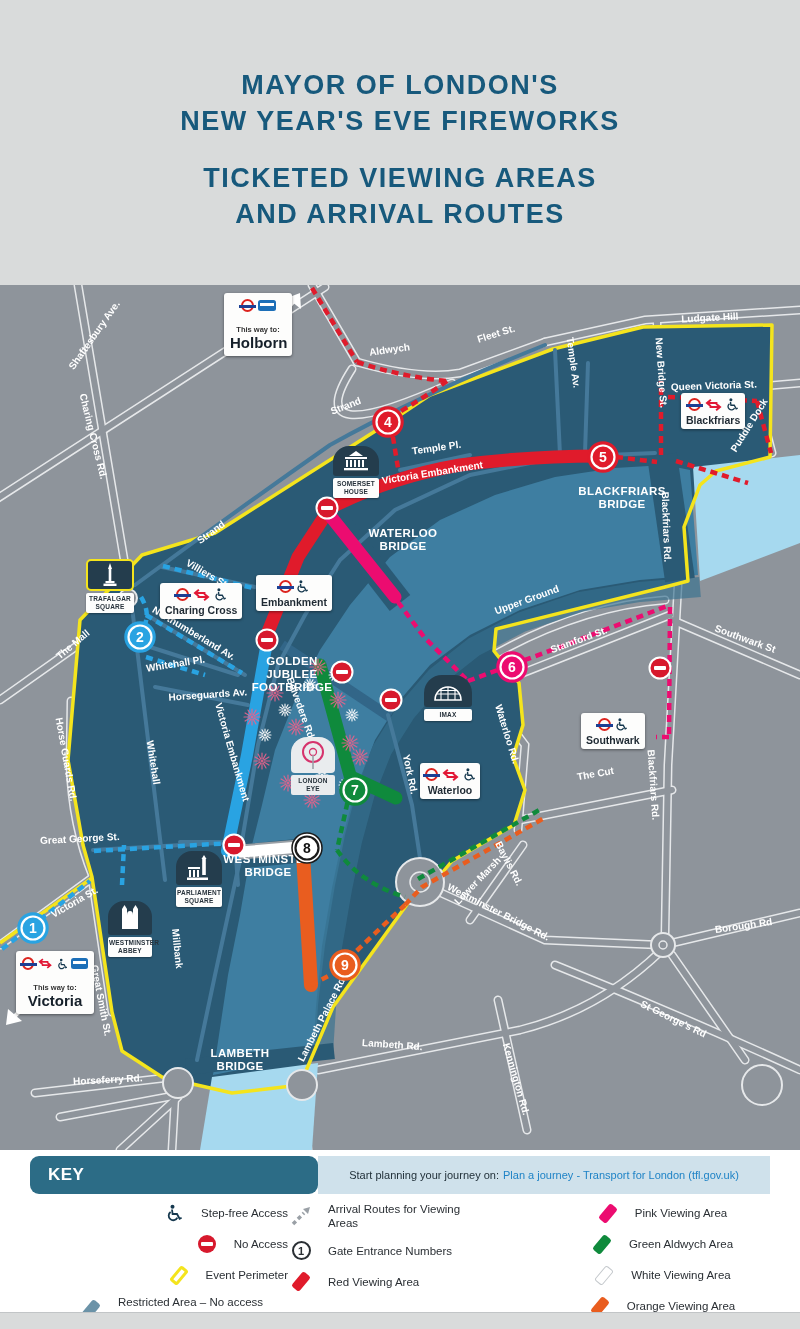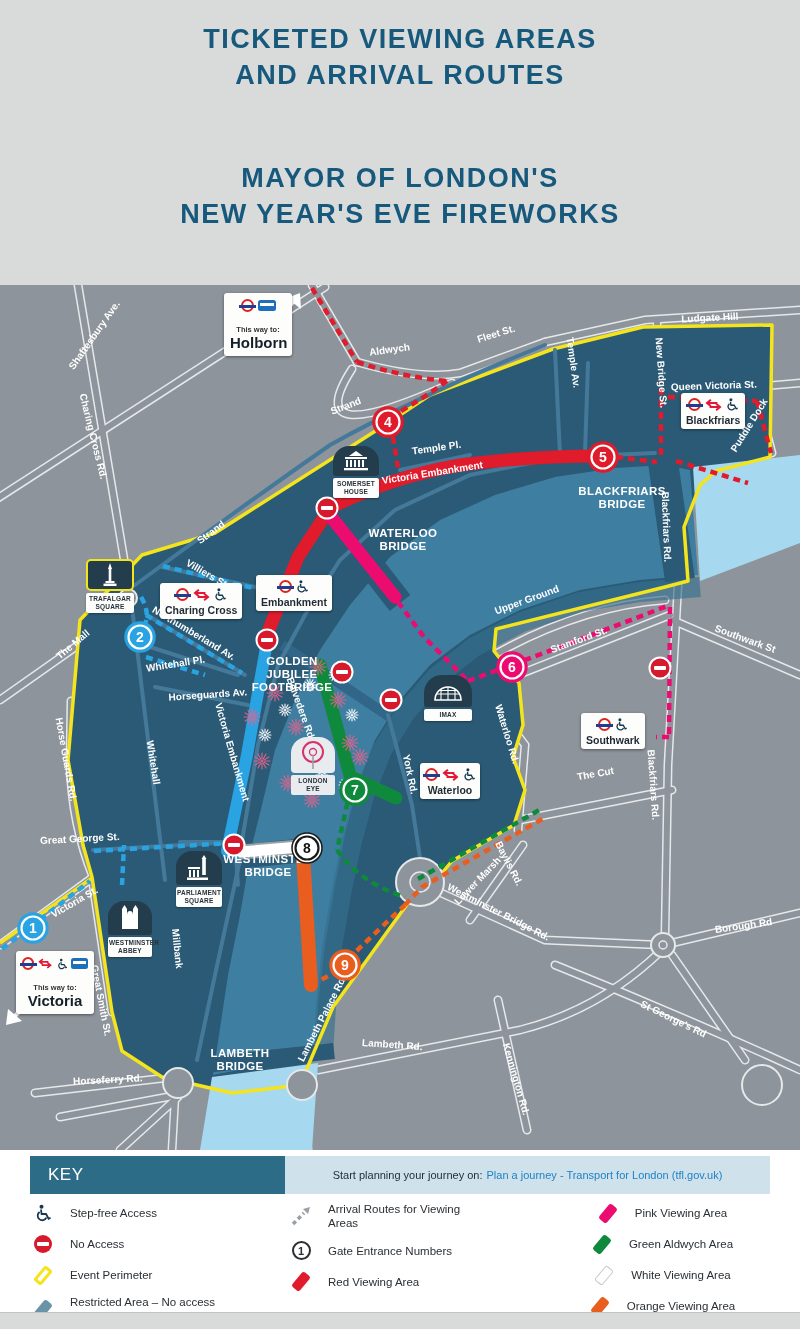--- a/index.html
+++ b/index.html
@@ -33,26 +33,26 @@
   .lm-label.on-light { background:transparent; box-shadow:none; }
   .sign { position:absolute; background:#fdfdfc; border-radius:3px; box-shadow:0 1px 3px rgba(0,0,0,.45); padding:5px 6px; text-align:center; z-index:6; }
   .sign-pre { font-size:7.5px; font-weight:700; color:#333; margin-top:12px; }
   .sign-name { font-size:15px; font-weight:700; color:#16202a; }
   .busic { display:inline-block; width:18px; height:11px; background:#1c6fb8; border-radius:2.5px; position:relative; }
   .busic::after { content:""; position:absolute; left:2px; right:2px; top:2.5px; height:3px; background:#fff; }
 
   
   #key { position:absolute; left:0; top:1150px; width:800px; height:162px; background:#ffffff; }
   #key-bar { position:absolute; left:30px; top:6px; width:740px; height:38px; display:flex; }
-  #key-title { width:255px; background:#2c6c86; color:#fff; font-size:17px; font-weight:400; letter-spacing:.5px; display:flex; align-items:center; padding-left:18px; }
+  #key-title { width:288px; background:#2c6c86; color:#fff; font-size:17px; font-weight:700; letter-spacing:.5px; display:flex; align-items:center; padding-left:18px;border-radius:9px; }
   #key-journey { flex:1; background:#cfe1eb; display:flex; align-items:center; justify-content:center; font-size:11px; color:#22313a; gap:4px; }
   #key-journey a { color:#1f83c6; text-decoration:none; cursor:pointer; }
   #key-cols { position:absolute; left:30px; top:52px; width:750px; display:flex; }
   .key-col { display:flex; flex-direction:column; gap:9px; }
-  .key-col.c1 { width:258px; } .key-col.c2 { width:258px; } .key-col.c3 { width:230px;align-items:center; }
+  .key-col.c1 { width:258px;align-items:flex-end; } .key-col.c2 { width:258px; } .key-col.c3 { width:230px;align-items:center; }
   .key-item { display:flex; align-items:center; gap:14px; min-height:21px; }
   .key-label { font-size:11.5px; color:#2a2f34; line-height:1.25; }
   .ki { width:26px; height:22px; display:flex; align-items:center; justify-content:center; flex:none; }
   .swatch { width:10px; height:19px; border-radius:2.5px; transform:rotate(40deg); }
   .icon-no-access .na { width:18px; height:18px; background:#d7192d; border-radius:50%; position:relative; }
   .icon-no-access .na::after { content:""; position:absolute; left:3px; right:3px; top:7px; height:4px; background:#fff; border-radius:1px; }
   .icon-event-perimeter .swatch { background:#fff; border:3px solid #f4e41d; }
   .icon-restricted .swatch { background:#6b93a8; }
   .icon-area-blue .swatch { background:#29a3e2; }
   .icon-area-red .swatch { background:#e01b2b; }
@@ -64,27 +64,27 @@
   .icon-arrival .arr { width:22px; height:22px; }
 
   #footer { position:absolute; left:0; top:1312px; width:800px; height:17px; background:#d9dbdb; border-top:1px solid #c2c5c7; }
 </style>
 </head>
 <body>
 
 <div id="stage">
 
   <div id="header">
+    <div class="title-block" id="title1">
+      <div>MAYOR OF LONDON'S</div>
+      <div>NEW YEAR'S EVE FIREWORKS</div>
+    </div>
     <div class="title-block" id="title2">
       <div>TICKETED VIEWING AREAS</div>
       <div>AND ARRIVAL ROUTES</div>
-    </div>
-    <div class="title-block" id="title1">
-      <div>MAYOR OF LONDON'S</div>
-      <div>NEW YEAR'S EVE FIREWORKS</div>
     </div>
   </div>
 
   <div id="map">
     <svg id="mapsvg" width="800" height="865" viewBox="0 0 800 865">
       <rect x="0" y="0" width="800" height="865" fill="#8e949b"></rect>
 
       <g id="g-outroads" stroke-linecap="round" fill="none">
         <g stroke="#e6e8ea" stroke-width="9">
           <path d="M -5,215 L 325,2"></path>

